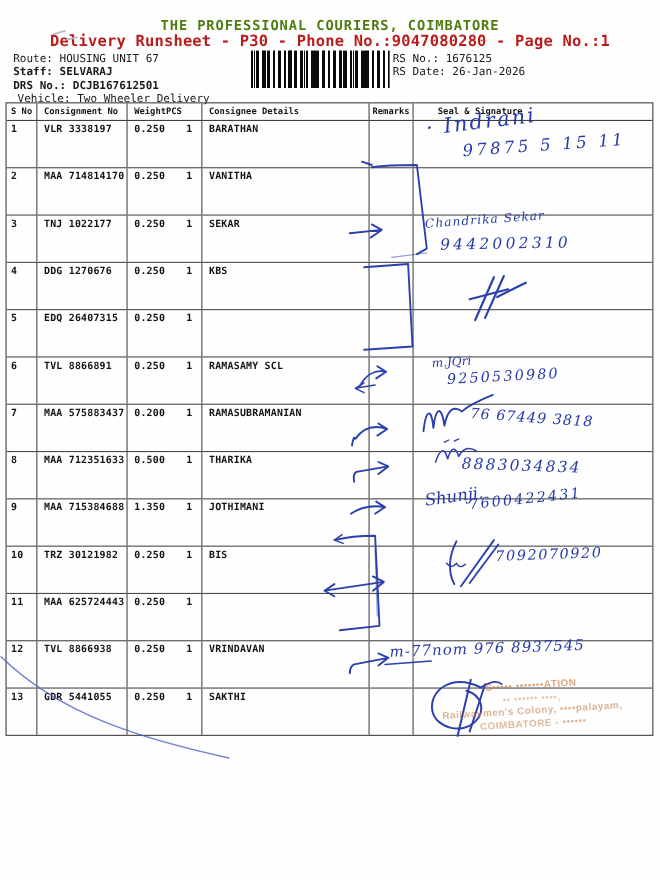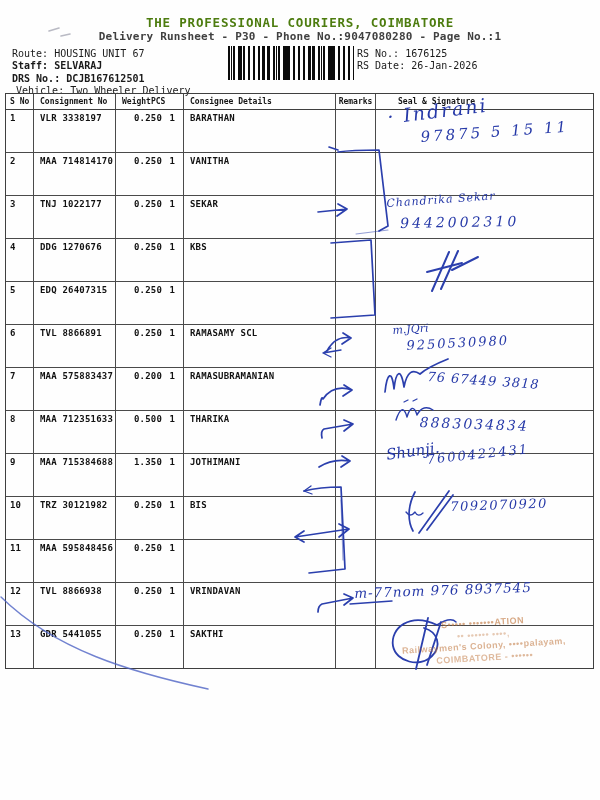--- a/index.html
+++ b/index.html
@@ -1,20 +1,20 @@
 <!DOCTYPE html>
 <html><head>
 <meta charset="utf-8">
 <style>
   html,body{margin:0;padding:0;background:#d8d8d8;}
   .page{position:relative;width:600px;height:800px;margin:0 auto;background:#fefefe;overflow:hidden;
         font-family:"DejaVu Sans Mono",monospace;color:#111;}
   .abs{position:absolute;white-space:nowrap;}
   .title{top:15px;left:0;width:100%;text-align:center;font-weight:700;font-size:12.5px;letter-spacing:.8px;color:#4d7c0f;}
-  .subtitle{top:30px;left:0;width:100%;text-align:center;font-weight:700;font-size:11px;letter-spacing:.2px;color:#404040;}
+  .subtitle{top:30px;left:0;width:100%;text-align:center;font-weight:700;font-size:14px;letter-spacing:.2px;color:#b91c1c;}
   .inf{font-size:10px;color:#1a1a1a;}
   .route{left:12px;top:48px;}
   .staff{left:12px;top:60px;font-weight:700;}
   .drs{left:12px;top:73px;font-weight:700;}
   .vehicle{left:16px;top:85px;}
   .rsno{left:357px;top:48px;}
   .rsdate{left:357px;top:60px;}
   .barcode{left:228px;top:46px;width:126px;height:34px;background-color:#fff;
     background-image:
       repeating-linear-gradient(90deg,#0b0b0b 0 2px,rgba(0,0,0,0) 2px 5px),
@@ -25,21 +25,21 @@
   .thead{display:flex;height:15px;border-bottom:1px solid #3f3f3f;font-weight:700;font-size:8px;color:#151515;}
   .trow{display:flex;height:42px;border-bottom:1px solid #4a4a4a;font-weight:700;font-size:9px;letter-spacing:.2px;color:#121212;}
   .trow:last-child{border-bottom:none;}
   .cell{box-sizing:border-box;border-right:1px solid #4a4a4a;padding-top:3px;overflow:hidden;}
   .c-sno{width:28px;padding-left:4px;}
   .c-cons{width:82px;padding-left:6px;}
   .c-wp{width:68px;display:flex;}
   .c-consignee{width:152px;padding-left:6px;}
   .c-remarks{width:40px;text-align:center;}
   .c-seal{flex:1;border-right:none;padding-left:22px;}
-  .c-wp .wv{margin-left:18px;}
+  .c-wp .wv{margin-left:6px;}
   .c-wp .pv{margin-left:auto;margin-right:8px;}
   .thead .c-wp .wv{margin-left:6px;}
   .thead .c-wp .pv{margin-left:0;margin-right:auto;}
   
   .ink{position:absolute;color:#2639a8;font-family:"DejaVu Serif",serif;font-style:italic;
        transform-origin:left top;pointer-events:none;white-space:nowrap;}
   #h1n{left:386px;top:106px;font-size:19px;letter-spacing:2px;transform:rotate(-7deg);}
   #h1p{left:420px;top:128px;font-size:15px;letter-spacing:3px;transform:rotate(-4deg);}
   #h3n{left:386px;top:197px;font-size:11px;letter-spacing:1px;transform:rotate(-4deg);}
   #h3p{left:400px;top:215px;font-size:14px;letter-spacing:3px;transform:rotate(-1deg);}
@@ -197,21 +197,21 @@
           <div class="cell c-wp">
             <span class="wv">0.250</span>
             <span class="pv">1</span>
           </div>
           <div class="cell c-consignee">BIS</div>
           <div class="cell c-remarks"></div>
           <div class="cell c-seal"></div>
         </div>
         <div class="trow">
           <div class="cell c-sno">11</div>
-          <div class="cell c-cons">MAA 595848456</div>
+          <div class="cell c-cons">MAA 625724443</div>
           <div class="cell c-wp">
             <span class="wv">0.250</span>
             <span class="pv">1</span>
           </div>
           <div class="cell c-consignee"></div>
           <div class="cell c-remarks"></div>
           <div class="cell c-seal"></div>
         </div>
         <div class="trow">
           <div class="cell c-sno">12</div>

